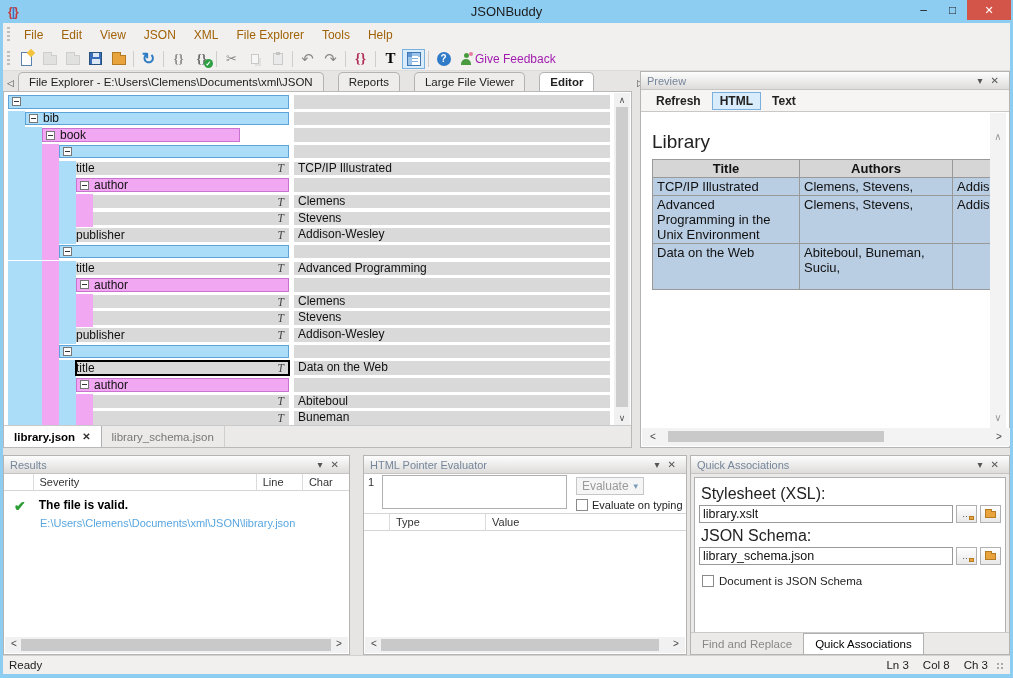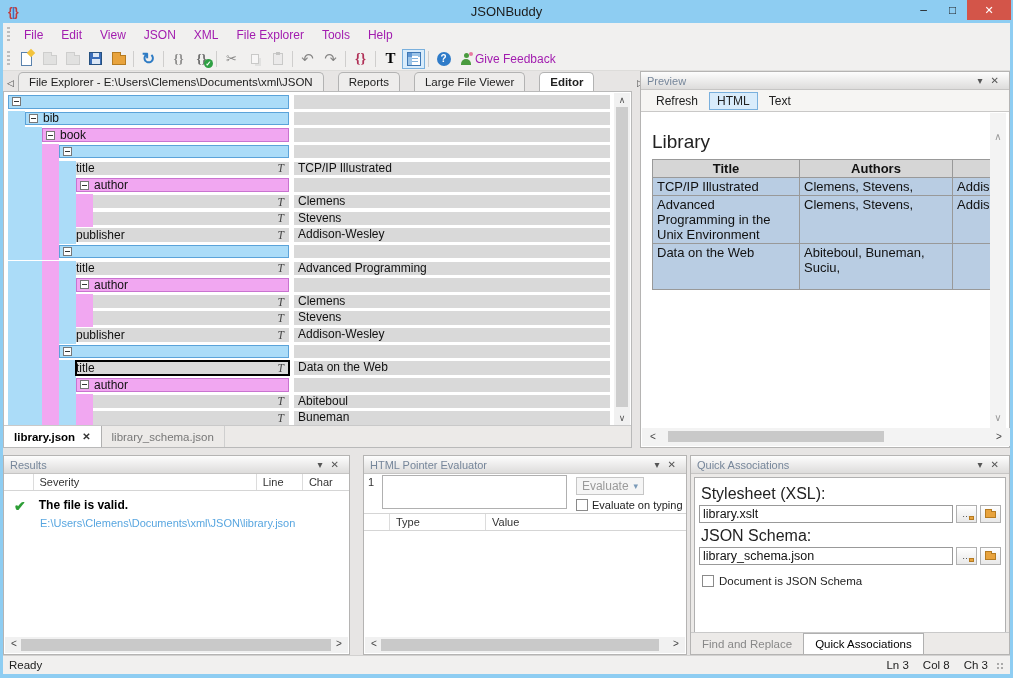--- a/index.html
+++ b/index.html
@@ -18,21 +18,21 @@
   .title-text{position:absolute;left:0;right:0;text-align:center;font-size:13px;color:#1c1c1c;}
   .win-ctrls{position:absolute;right:2px;top:0;height:20px;display:flex;}
   .wbtn{width:29px;height:20px;display:flex;align-items:center;justify-content:center;font-size:12px;color:#222;}
   .wbtn.close{width:44px;background:var(--close-red);color:#fff;font-size:11px;}
   .side-border-l{left:0;top:23px;width:3px;height:655px;background:var(--win-blue);}
   .side-border-r{right:0;top:23px;width:3px;height:655px;background:var(--win-blue);}
   .bot-border{left:0;top:674px;width:1013px;height:4px;background:var(--win-blue);}
   
   .menubar{left:3px;top:23px;width:1007px;height:24px;background:var(--bar-bg);display:flex;align-items:center;}
   .grip{width:3px;height:16px;margin:0 5px 0 4px;background:repeating-linear-gradient(#bdbdbd 0 2px,transparent 2px 4px);}
-  .menu-item{padding:0 9px;font-size:12px;color:#a21caf;line-height:24px;text-align:right;}
+  .menu-item{padding:0 9px;font-size:12px;color:#a16207;line-height:24px;text-align:right;}
   .toolbar{left:3px;top:47px;width:1007px;height:24px;background:var(--bar-bg);border-bottom:1px solid #dddcda;display:flex;align-items:center;}
   .tbi{width:23px;height:20px;display:flex;align-items:center;justify-content:center;font-size:13px;position:relative;}
   .tsep{width:1px;height:16px;background:#cfcecd;margin:0 3px;}
   .dis{opacity:.45;filter:grayscale(1);}
   .pg{width:11px;height:14px;background:#fff;border:1px solid #5a82ad;position:relative;}
   .pg.star::after{content:"";position:absolute;right:-3px;top:-3px;width:6px;height:6px;background:#f3c33c;transform:rotate(45deg);}
   .folder{width:14px;height:10px;background:#e8a33d;border:1px solid #b57b22;position:relative;margin-top:3px;}
   .folder::before{content:"";position:absolute;left:-1px;top:-4px;width:7px;height:3px;background:#e8a33d;border:1px solid #b57b22;border-bottom:none;}
   .folder.gray{background:#cfcfcf;border-color:#a5a5a5;}
   .folder.gray::before{background:#cfcfcf;border-color:#a5a5a5;}
@@ -86,21 +86,21 @@
   .dtab.active{background:#fff;color:#000;font-weight:bold;border-right:1px solid #b0b0b0;}
   .dtab .x{font-size:10px;color:#333;font-weight:bold;}
   
   .panel{background:#fff;border:1px solid #b5b4b3;}
   .ptitle{height:18px;background:linear-gradient(#fdfdfd,#dddcdb);border-bottom:1px solid #c6c5c4;display:flex;align-items:center;padding:0 6px;font-size:11px;color:#76869a;}
   .ptitle .sp{flex:1;}
   .pbtn{color:#555;font-size:10px;padding:0 4px;}
   
   .preview{left:640px;top:71px;width:370px;height:377px;}
   .ptoolbar{height:22px;background:#f6f5f3;border-bottom:1px solid #c9c8c7;display:flex;align-items:center;padding-left:8px;gap:4px;font-size:12px;color:#222;}
-  .ptool{padding:1px 7px;}
+  .ptool{padding:1px 7px;font-weight:bold;}
   .ptool.sel{border:1px solid #7ab0dd;background:#d9ecfb;}
   .pcontent{position:absolute;left:1px;top:41px;width:348px;height:316px;background:#fff;overflow:hidden;}
   .pheading{font-size:19px;color:#222;margin:18px 0 6px 10px;}
   table.ptable{border-collapse:collapse;margin-left:10px;font-family:"Liberation Serif",serif;font-size:13px;color:#111;table-layout:fixed;width:360px;}
   .ptable th{background:#d6d6d6;border:1px solid #999;font-weight:bold;text-align:center;padding:1px 4px;height:18px;}
   .ptable td{background:var(--row-blue);border:1px solid #999;vertical-align:top;padding:1px 4px;overflow:hidden;white-space:normal;}
   .ptable tr:last-child td{height:46px;}
   .pv-vscroll{position:absolute;right:3px;top:41px;width:16px;height:316px;background:#f3f3f3;}
   .chev{position:absolute;left:0;width:16px;text-align:center;color:#9a9a9a;font-size:10px;}
   .pv-hscroll{position:absolute;left:1px;bottom:1px;width:368px;height:18px;background:#f3f3f3;}
@@ -241,21 +241,21 @@
         <i class="bar b" style="left: 4px;"></i>
         <div class="band obj" style="left: 21px; width: 264px;">
           <span class="exp"></span>
           <span class="lbl">bib</span>
         </div>
         <div class="vcell"></div>
       </div>
       <div class="trow" style="top: 35.3px;">
         <i class="bar b" style="left: 4px;"></i>
         <i class="bar b" style="left: 21px;"></i>
-        <div class="band arr" style="left: 38px; width: 247px;">
+        <div class="band arr" style="left: 38px; width: 198px;">
           <span class="exp"></span>
           <span class="lbl">book</span>
         </div>
         <div class="vcell"></div>
       </div>
       <div class="trow" style="top: 51.95px;">
         <i class="bar b" style="left: 4px;"></i>
         <i class="bar b" style="left: 21px;"></i>
         <i class="bar p" style="left: 38px;"></i>
         <div class="band obj" style="left: 55px; width: 230px;">

